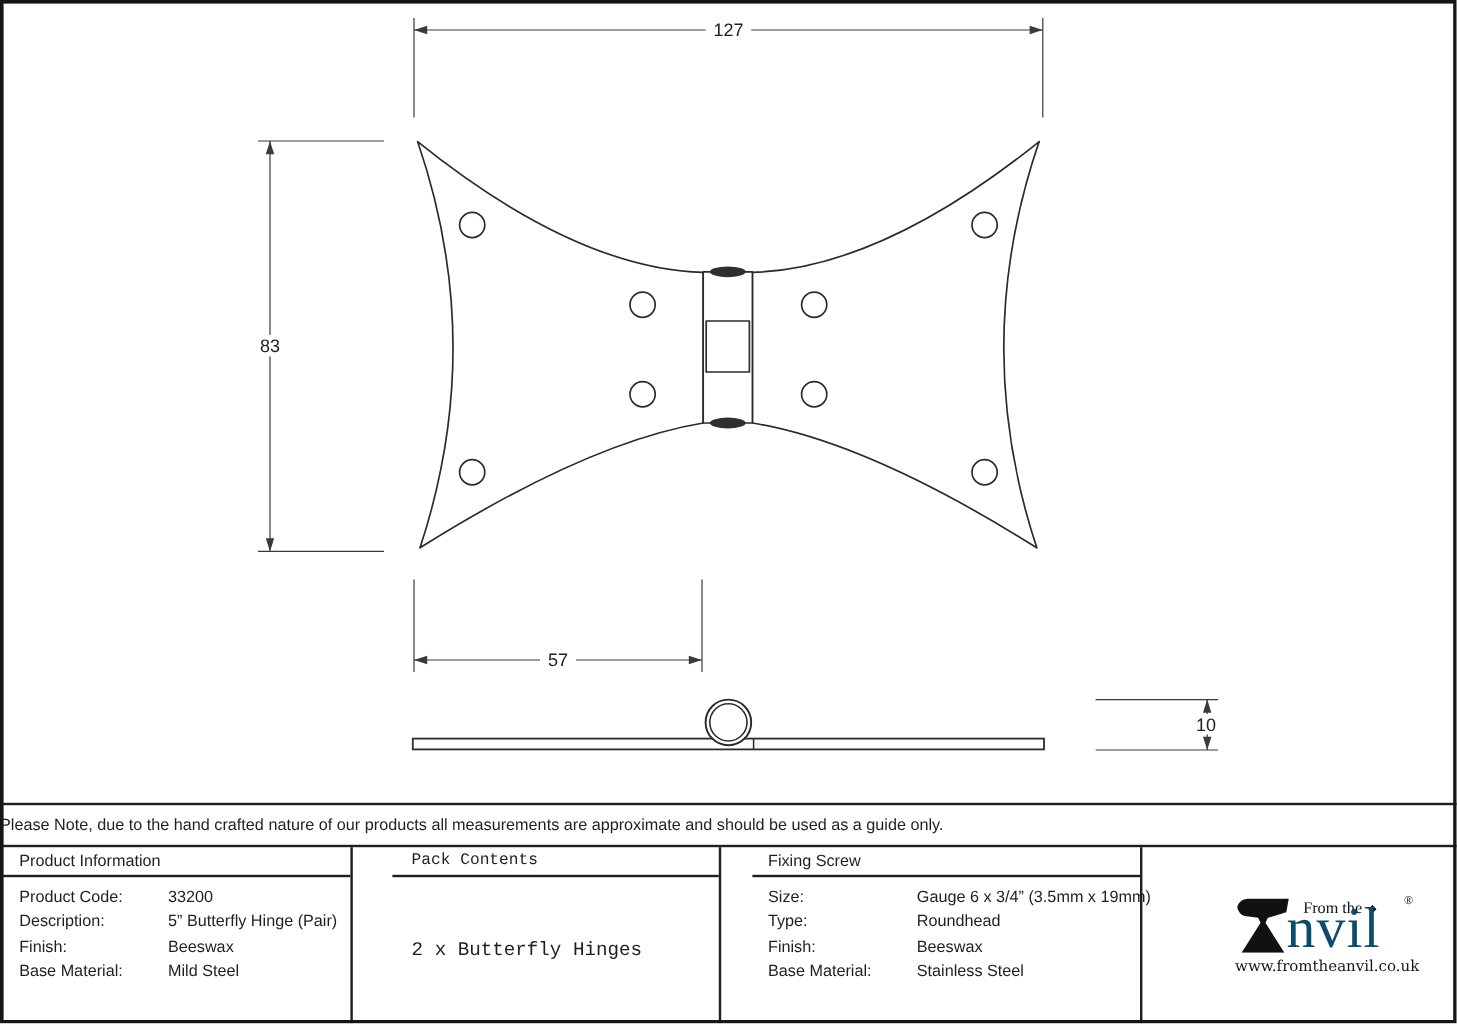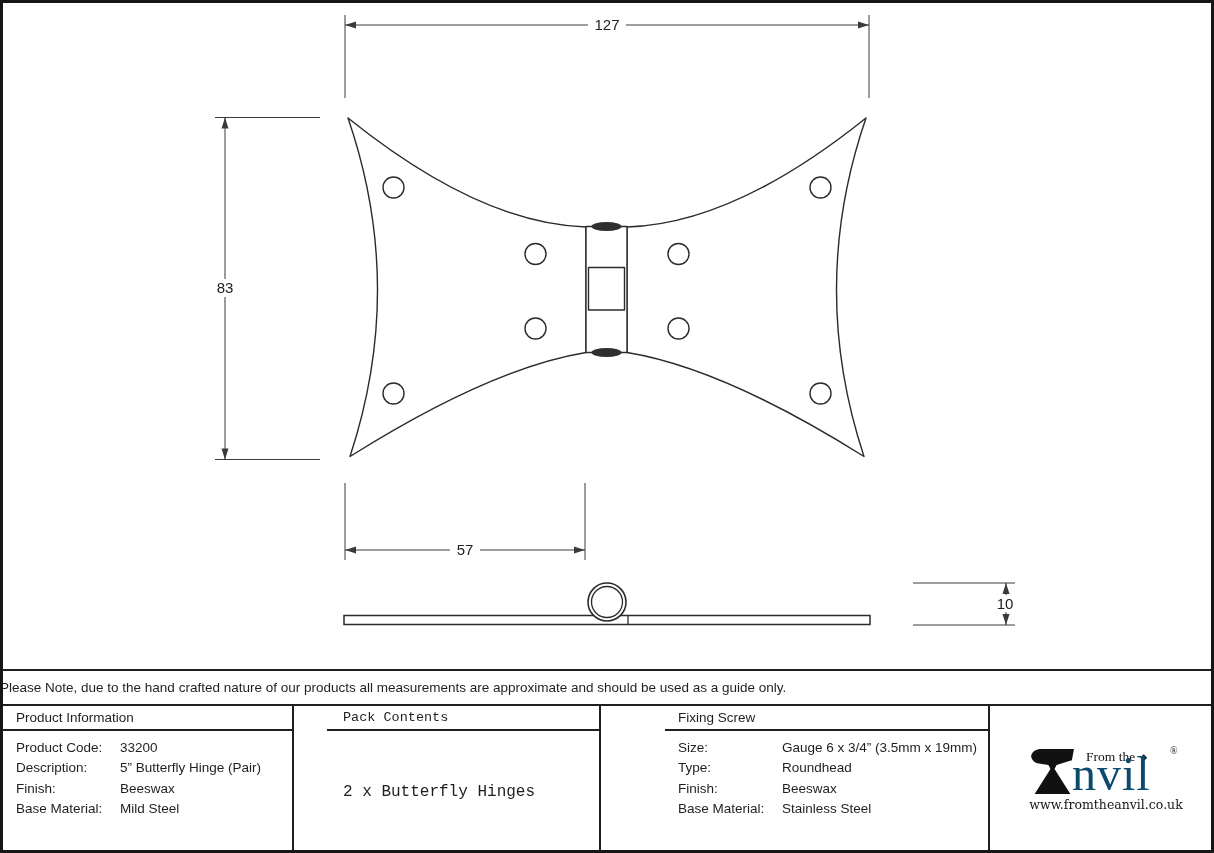--- a/index.html
+++ b/index.html
@@ -23,21 +23,21 @@
   .table { position:absolute; left:0; top:706px; width:1214px; height:147px; }
   .col { position:absolute; top:0; height:147px; box-sizing:border-box; }
   .col.bordered { border-right:2px solid #1f1f1f; }
   .col-header {
     height:25px; box-sizing:border-box; border-bottom:2px solid #1f1f1f;
     display:flex; align-items:center; font-size:13.5px;
   }
   .col-body { padding-top:7px; }
   .kv-row { display:flex; font-size:13.5px; line-height:20.4px; }
   .kv-label { flex:0 0 104px; }
-  .kv-value { flex:1 1 auto; white-space:nowrap; }
+  .kv-value { flex:1 1 auto; white-space:nowrap;margin-left:20px; }
   .list-item { font-size:16px; line-height:20.4px;margin-top:44px; }
   .pad-16 { padding-left:16px; }
   .pad-13 { padding-left:13px; }
   
   .logo-cell { left:998px; width:216px; display:flex; align-items:center; justify-content:center; }
   .logo-box { position:relative; width:152px; height:68px; }
   .anvil-icon { position:absolute; left:0; top:1px; width:45px; height:47px; }
   .logo-fromthe {
     position:absolute; left:56px; top:3px; font-family:"Liberation Serif", serif;
     font-size:13.5px; color:#111; white-space:nowrap;
@@ -167,21 +167,21 @@
 
     <div class="col bordered" style="left:327px; width:274px;font-family:Liberation Mono, monospace;">
       <div class="col-header pad-16">
         <span>Pack Contents</span>
       </div>
       <div class="col-body">
         <div class="list-item pad-16">2 x Butterfly Hinges</div>
       </div>
     </div>
 
-    <div class="col bordered" style="left:665px; width:325px;">
+    <div class="col bordered" style="left:627px; width:325px;">
       <div class="col-header pad-13">
         <span>Fixing Screw</span>
       </div>
       <div class="col-body">
         <div class="kv-row pad-13">
           <span class="kv-label">Size:</span>
           <span class="kv-value">Gauge 6 x 3/4” (3.5mm x 19mm)</span>
         </div>
         <div class="kv-row pad-13">
           <span class="kv-label">Type:</span>

